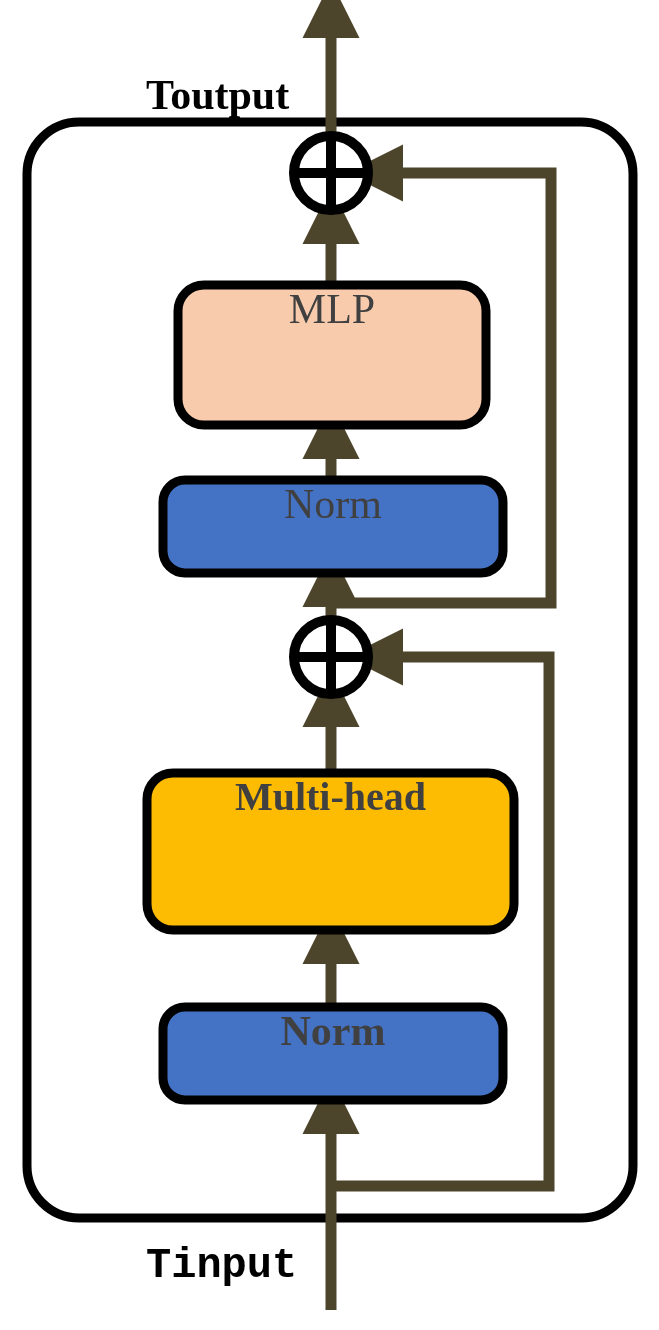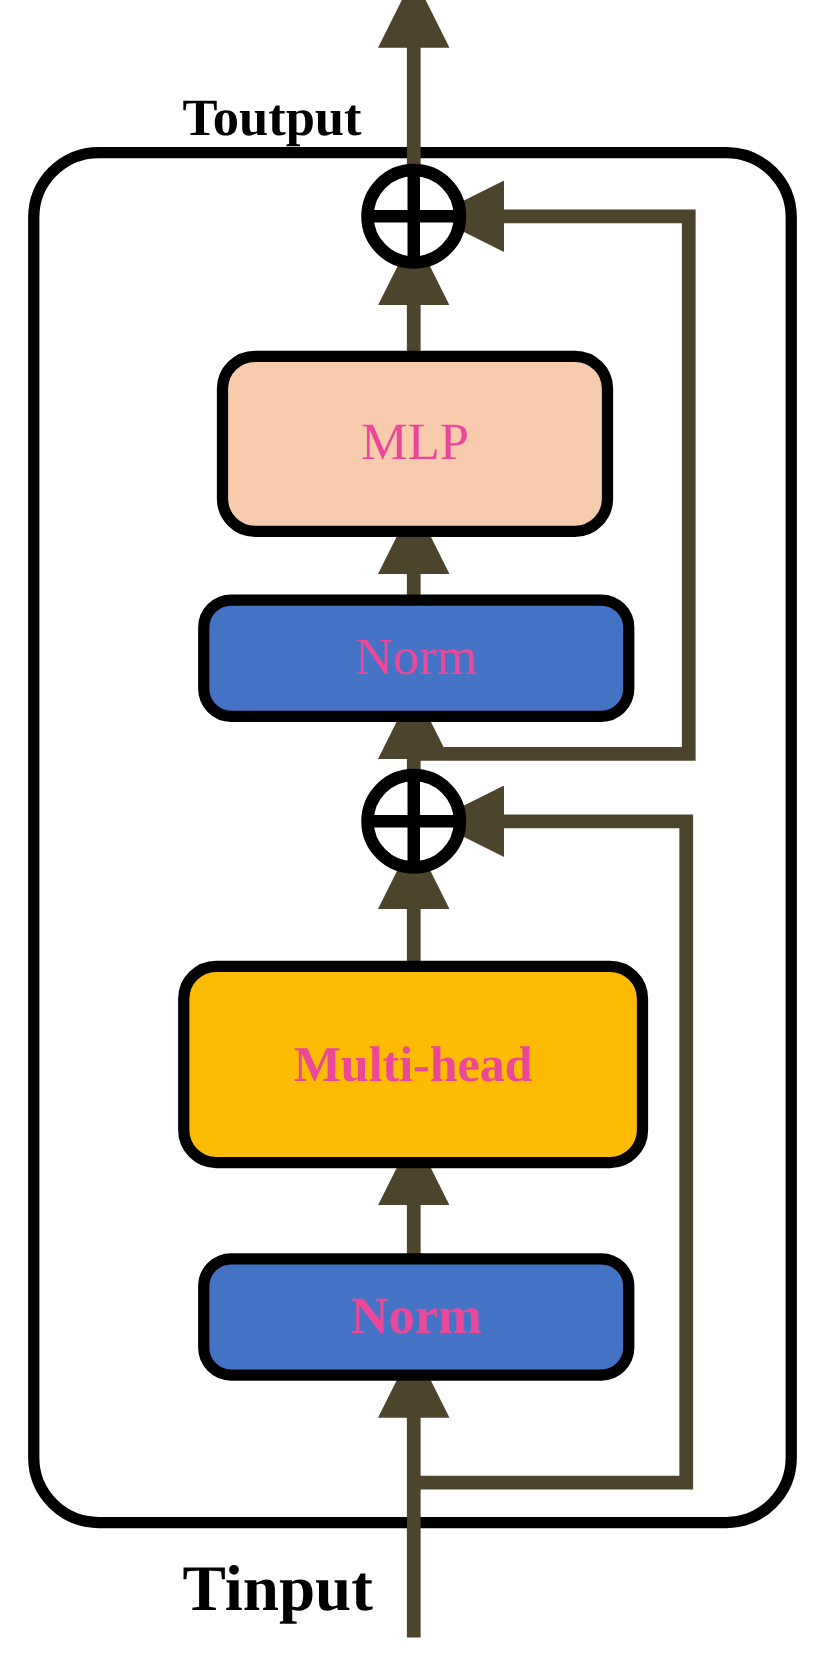--- a/index.html
+++ b/index.html
@@ -23,23 +23,22 @@
     left: 0;
     top: 0;
     width: 659px;
     height: 1330px;
   }
   .node-label {
     position: absolute;
     display: flex;
     flex-direction: column;
     align-items: center;
-    justify-content: center;
     text-align: center;
-    color: #ec4899;
+    color: #404040;
     pointer-events: none;
     line-height: 1.18;
     white-space: nowrap;
   }
   .outside-label {
     position: absolute;
     color: #000000;
     font-weight: bold;
     white-space: nowrap;
   }
@@ -113,15 +112,15 @@
   <div class="node-label" style="left:147px; top:773px; width:367px; height:157px; font-size:40px; font-weight:bold;">
     <span>Multi-head</span>
   </div>
 
   <div class="node-label" style="left:163px; top:1007px; width:340px; height:93px; font-size:42px; font-weight:bold;">
     <span>Norm</span>
   </div>
 
   <div class="outside-label" style="left:146px; top:71px; font-size:42px;">Toutput</div>
 
-  <div class="outside-label" style="left:146px; top:1242px; font-size:52px;">Tinput</div>
+  <div class="outside-label" style="left:146px; top:1242px; font-size:42px;font-family:Liberation Mono, monospace;">Tinput</div>
 
 </div>
 
 </body></html>

